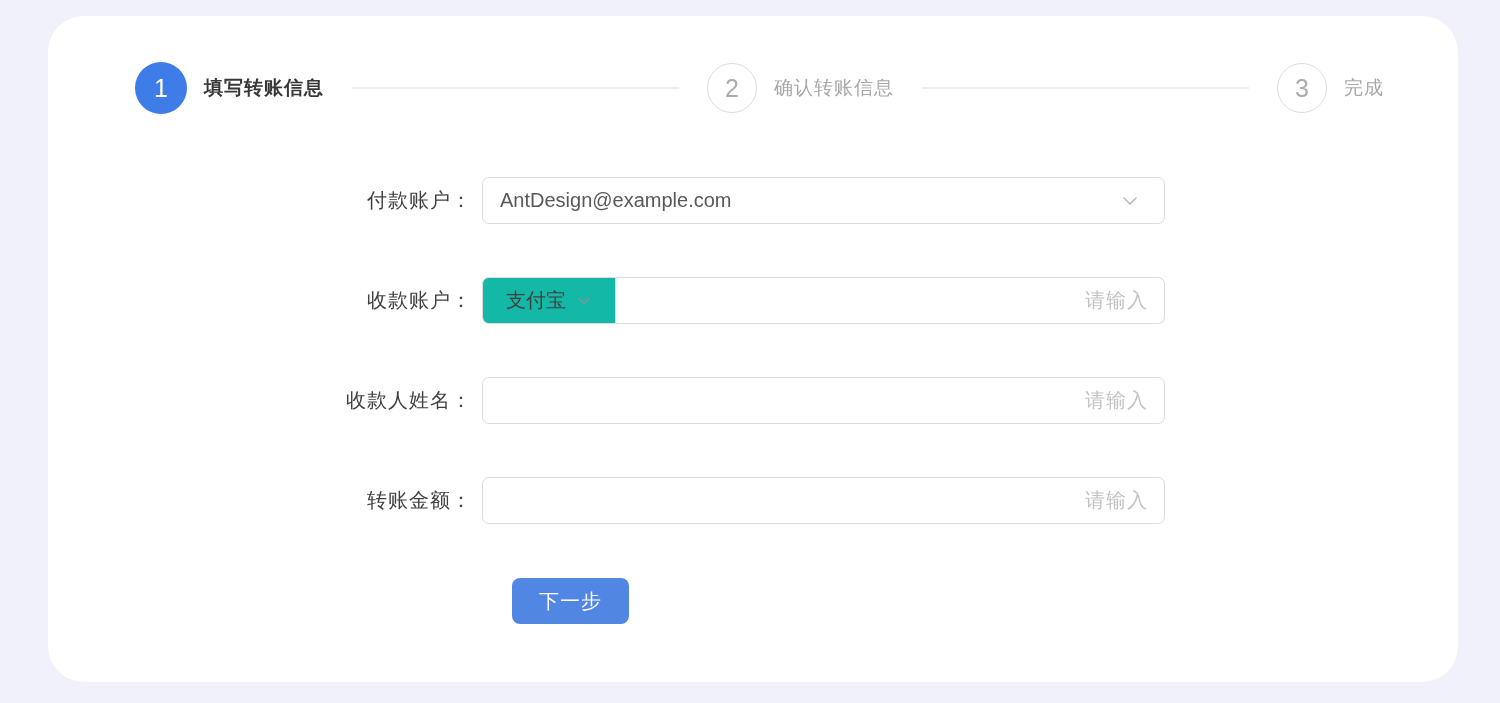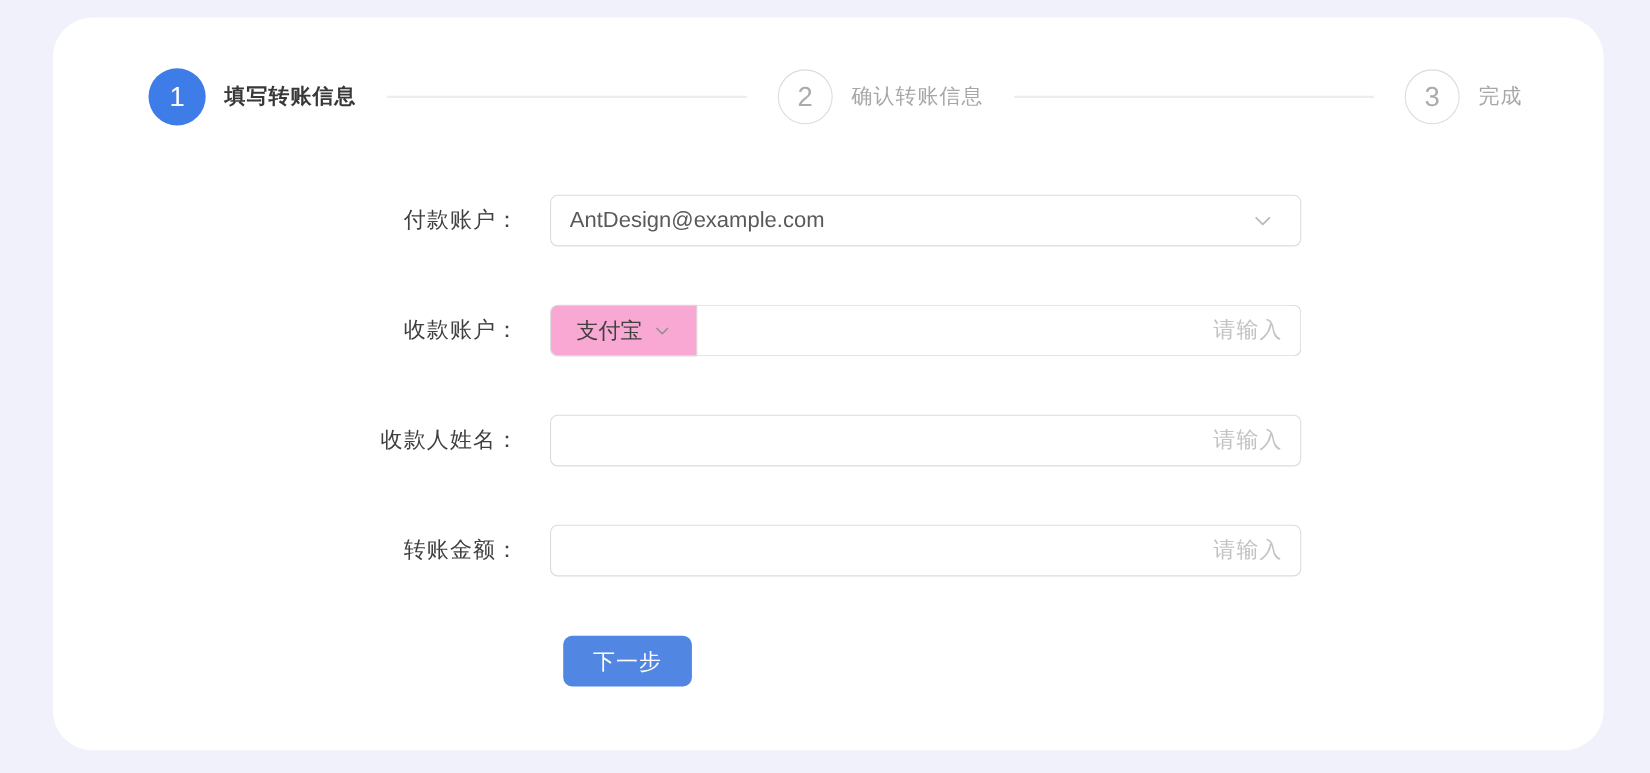--- a/index.html
+++ b/index.html
@@ -43,38 +43,38 @@
   .step.pending .step-label { color:#a7a7a7; font-weight:400; }
   .connector { flex:1 1 auto; height:2px; background:#ededed; margin:0 28px; }
 
   
   .field-label {
     position:absolute; left:44px; width:380px; height:47px;
     text-align:right; font-size:20px; color:#404040;
     line-height:47px; letter-spacing:1px; white-space:nowrap;
   }
   .control {
-    position:absolute; left:452px; width:683px; height:47px;
+    position:absolute; left:434px; width:683px; height:47px;
   }
   .select-box {
     width:100%; height:100%;
     border:1px solid #dcdcdc; border-radius:7px;
     display:flex; align-items:center;
     padding:0 24px 0 17px; background:#fff; cursor:pointer;
   }
   .select-value { font-size:20px; color:#595959; }
   .chevron { margin-left:auto; display:flex; align-items:center; color:#b9b9b9; }
   .chevron svg { display:block; }
 
   .compact-group { display:flex; width:100%; height:100%; }
   .compact-select {
     flex:0 0 134px; height:100%;
     border:1px solid #dcdcdc; border-radius:7px 0 0 7px;
     display:flex; align-items:center; justify-content:center;
-    gap:10px; background:#f9a8d4; cursor:pointer;
+    gap:10px; background:#14b8a6; cursor:pointer;
   }
   .compact-select .select-value { color:#404040; }
   .compact-select .chevron { margin-left:0; color:#8f8f8f; }
   .compact-input {
     flex:1 1 auto; height:100%;
     border:1px solid #dcdcdc; border-left:none;
     border-radius:0 7px 7px 0; display:flex; align-items:center;
   }
   .text-box {
     width:100%; height:100%;

